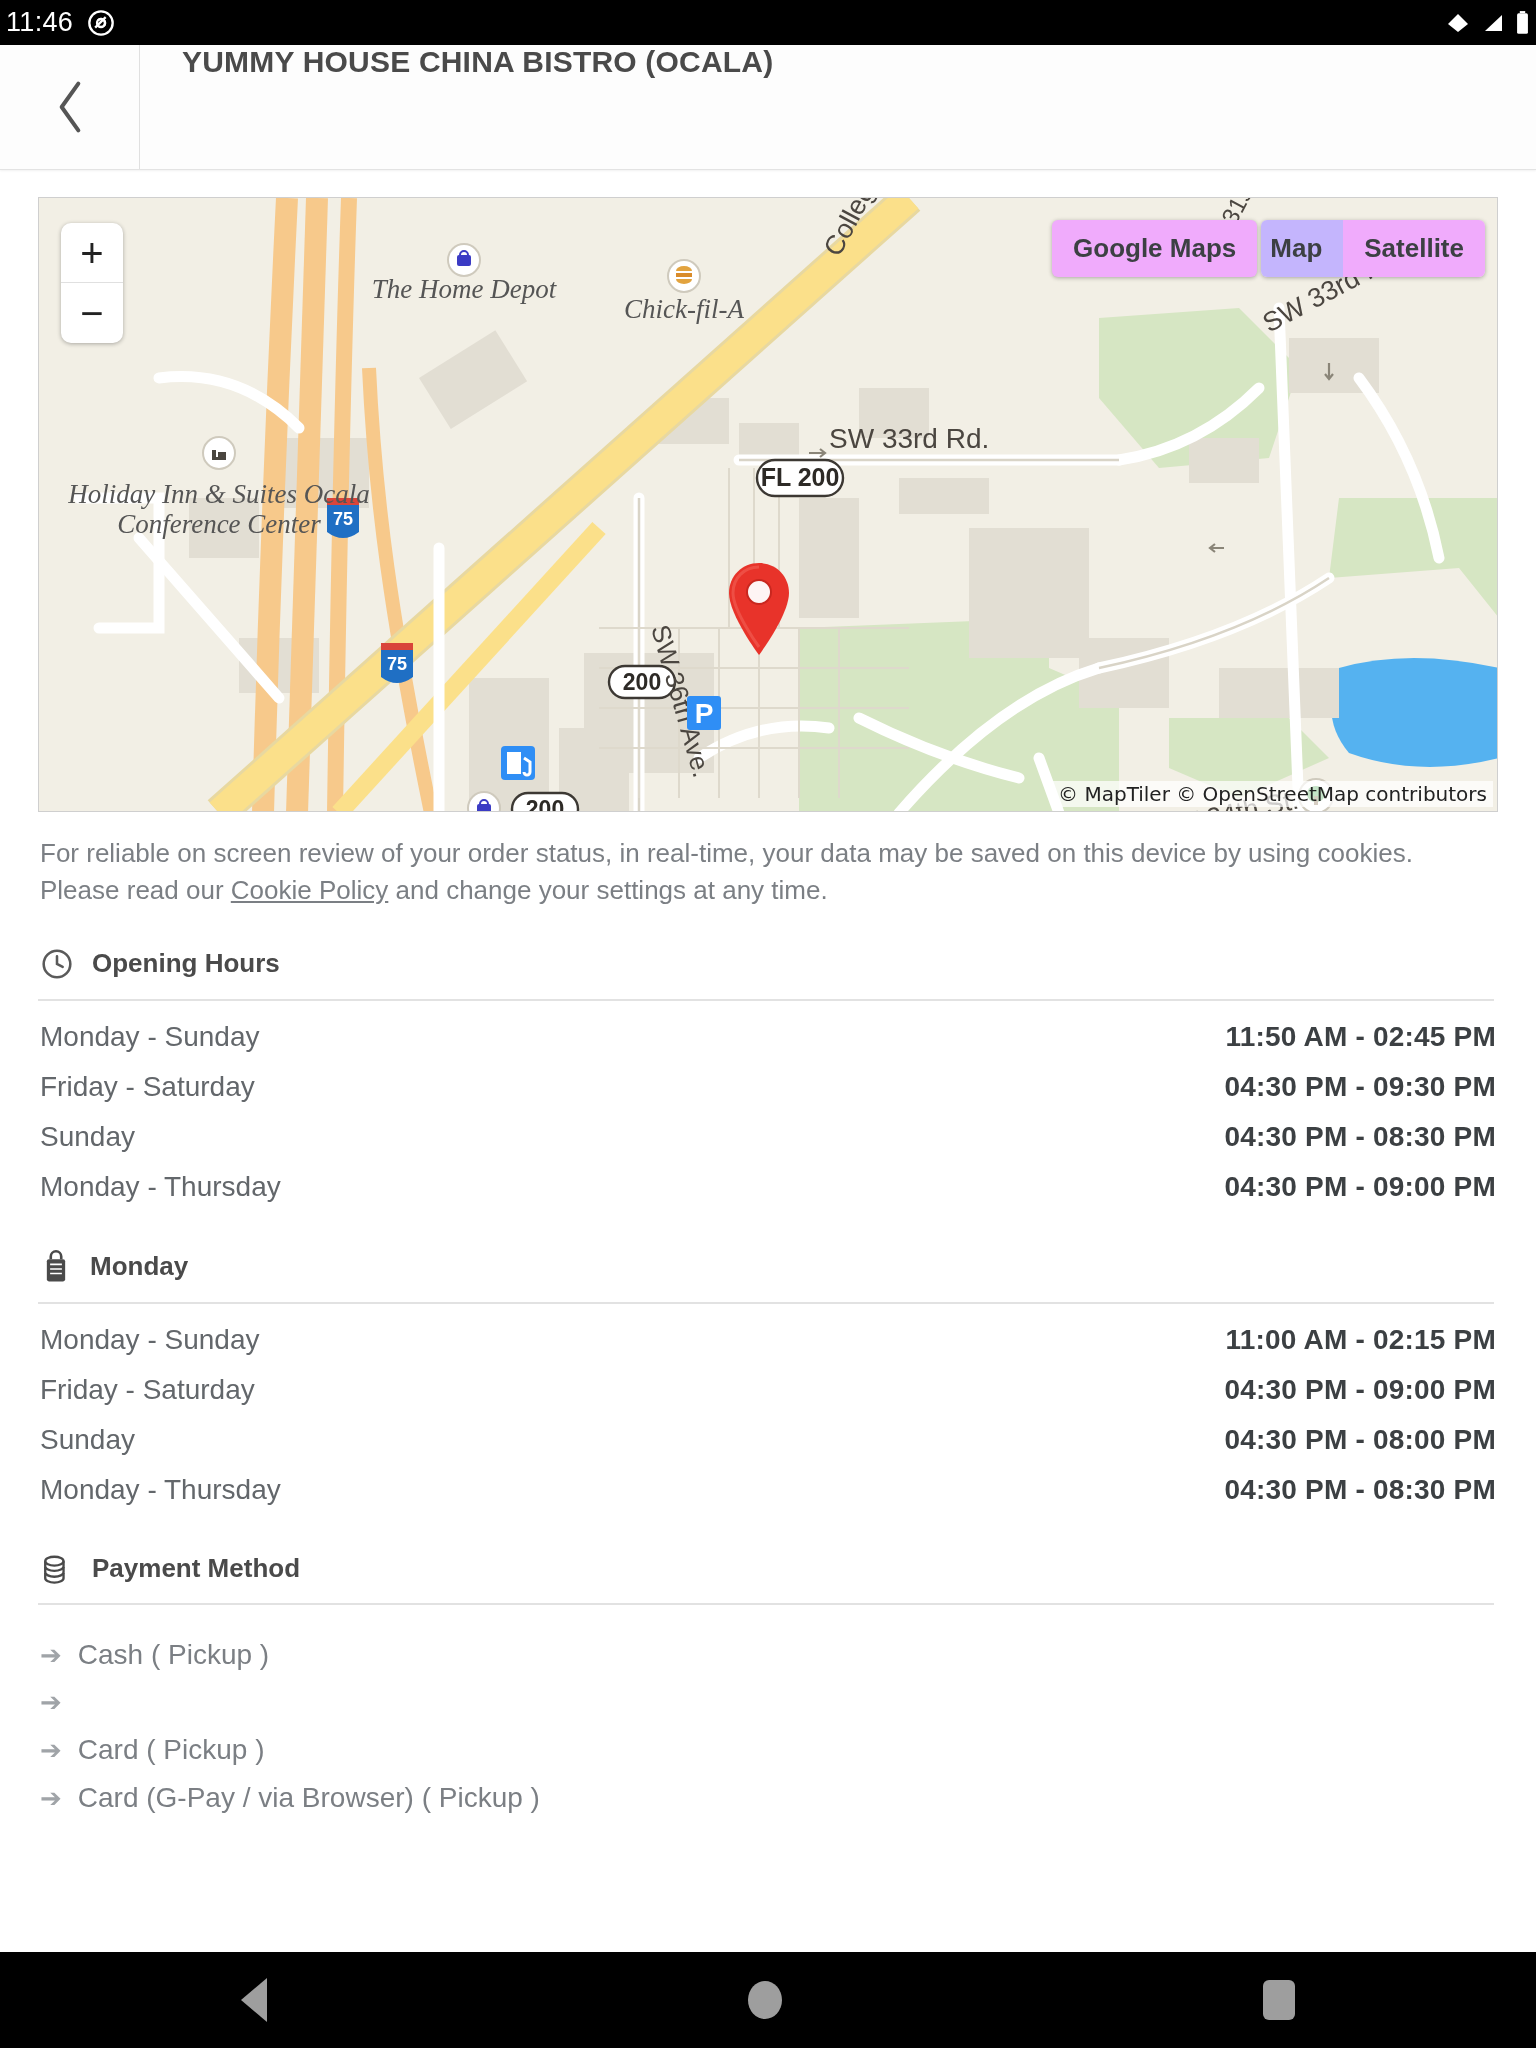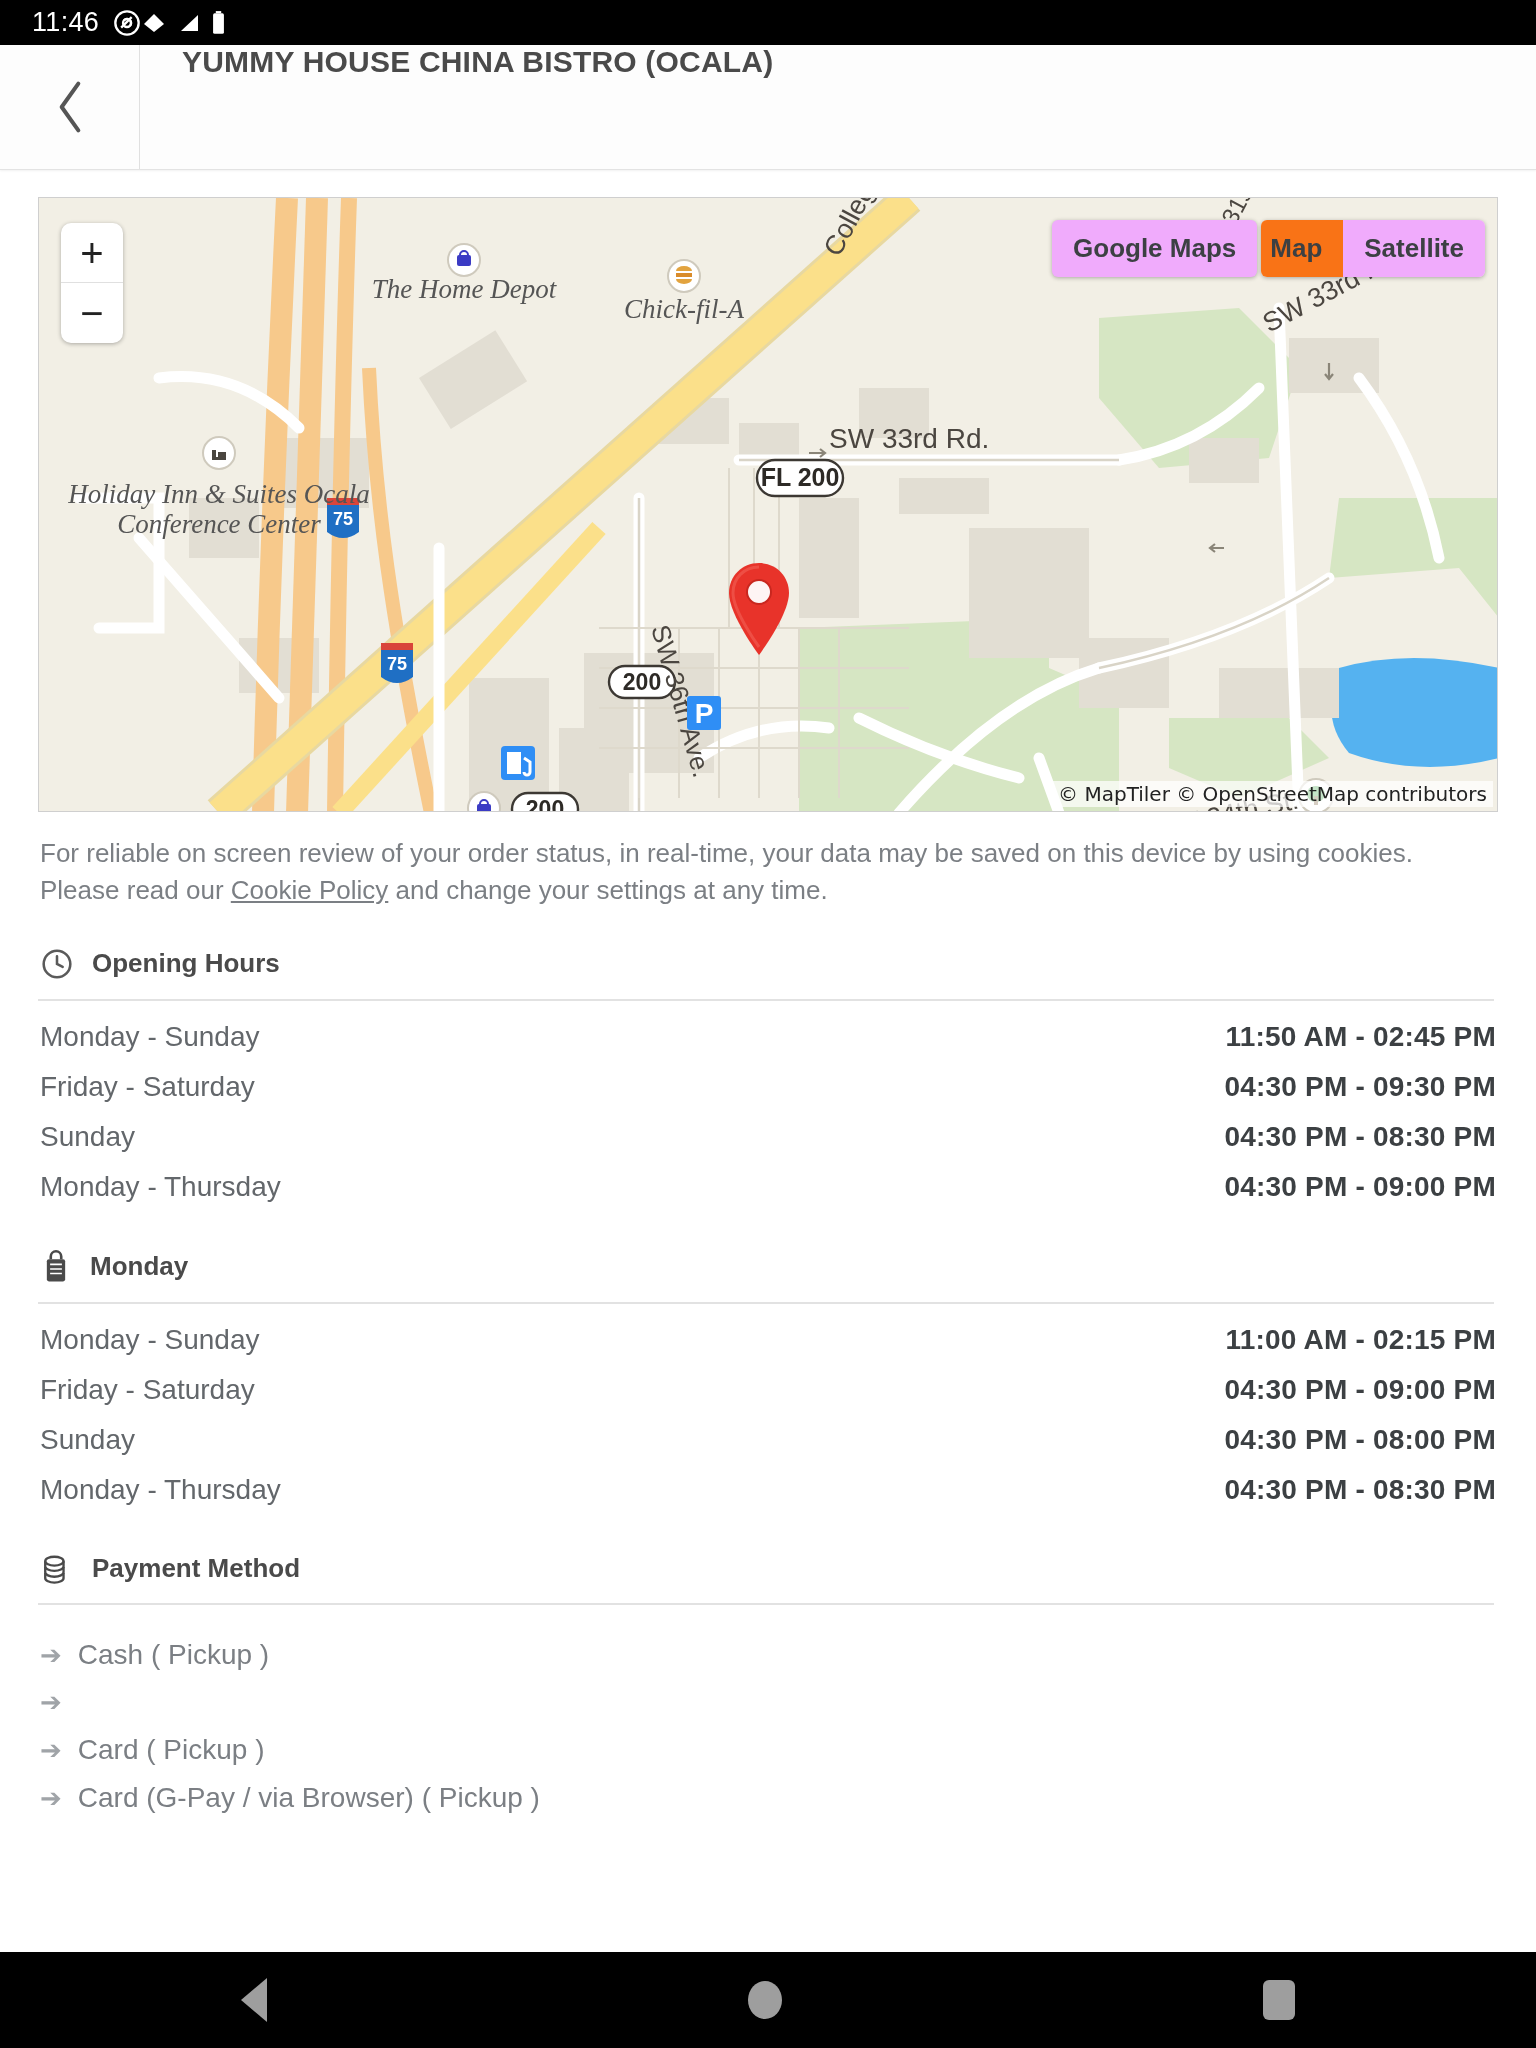--- a/index.html
+++ b/index.html
@@ -6,22 +6,22 @@
   html, body {
     width: 1536px; height: 2048px;
     background: #ffffff;
     font-family: "Liberation Sans", sans-serif;
     overflow: hidden;
   }
 
   
   .statusbar {
     height: 45px; background: #000; color: #fff;
-    display: flex; align-items: center; 
-    padding: 0 32px;
+    display: flex; align-items: center; justify-content: space-between;
+    padding: 0 6px;
   }
   .sb-left { display: flex; align-items: center; gap: 14px; }
   .sb-time { font-size: 27px; font-weight: 400; letter-spacing: .3px; }
   .sb-right { display: flex; align-items: center; gap: 9px; }
 
   
   .appbar {
     height: 125px; background: #fdfdfd;
     display: flex; align-items: flex-start;
     border-bottom: 1px solid #e3e3e3;
@@ -65,21 +65,21 @@
   }
   .layerctl button {
     font-family: "Liberation Sans", sans-serif;
     font-size: 26px; font-weight: 700; color: #3c4043;
     background: #f0abfc; border: none; border-radius: 6px;
     padding: 13px 21px; cursor: pointer;
     box-shadow: 0 1px 4px rgba(0,0,0,.3);
   }
   .layerctl .grp { display: flex; border-radius: 6px; overflow: hidden; box-shadow: 0 1px 4px rgba(0,0,0,.3); }
   .layerctl .grp button { box-shadow: none; border-radius: 0; }
-  .layerctl .grp button.sel { background: #f97316; padding-left: 9px; }
+  .layerctl .grp button.sel { background: #c4b5fd; padding-left: 9px; }
 
   .attrib {
     position: absolute; right: 4px; bottom: 4px; z-index: 6;
     font-size: 20px; color: #222; background: rgba(255,255,255,.72);
     padding: 1px 6px; font-family: "DejaVu Sans", sans-serif;
   }
 
   .poi-lbl { font-family: "Liberation Serif", serif; font-style: italic; fill: #555; }
   .road-lbl { font-family: "Liberation Sans", sans-serif; fill: #4b4640; }
   .shield-txt { font-family: "Liberation Sans", sans-serif; font-weight: 600; fill: #2d2a26; }

